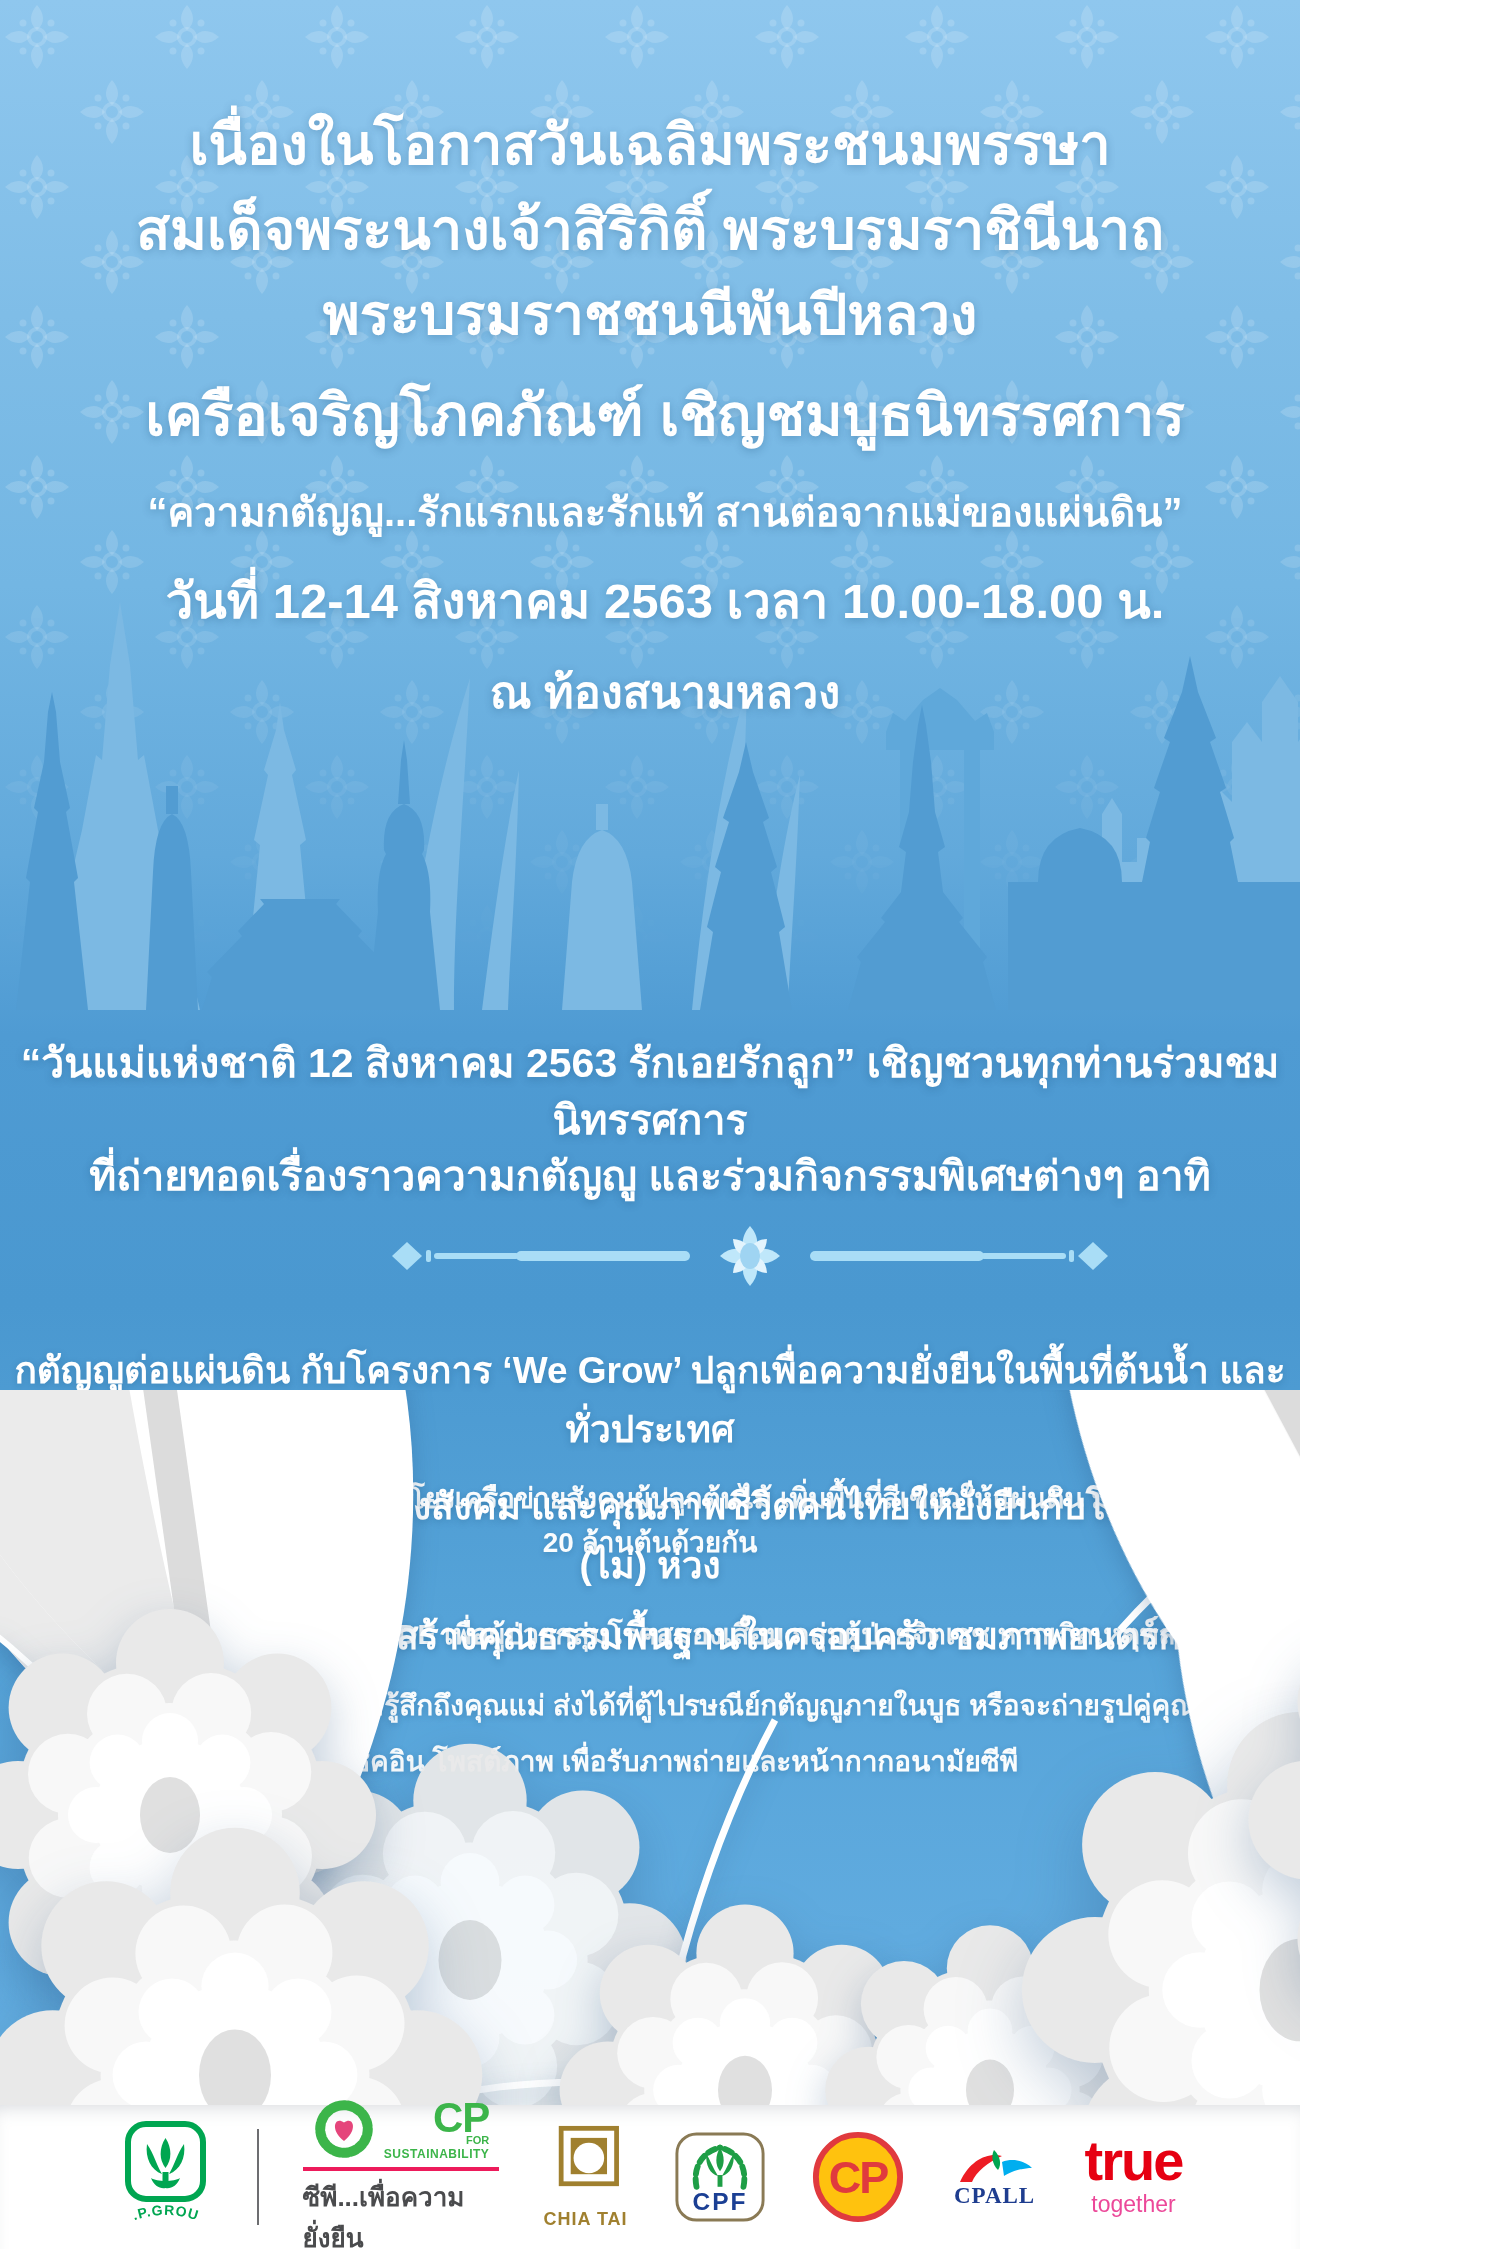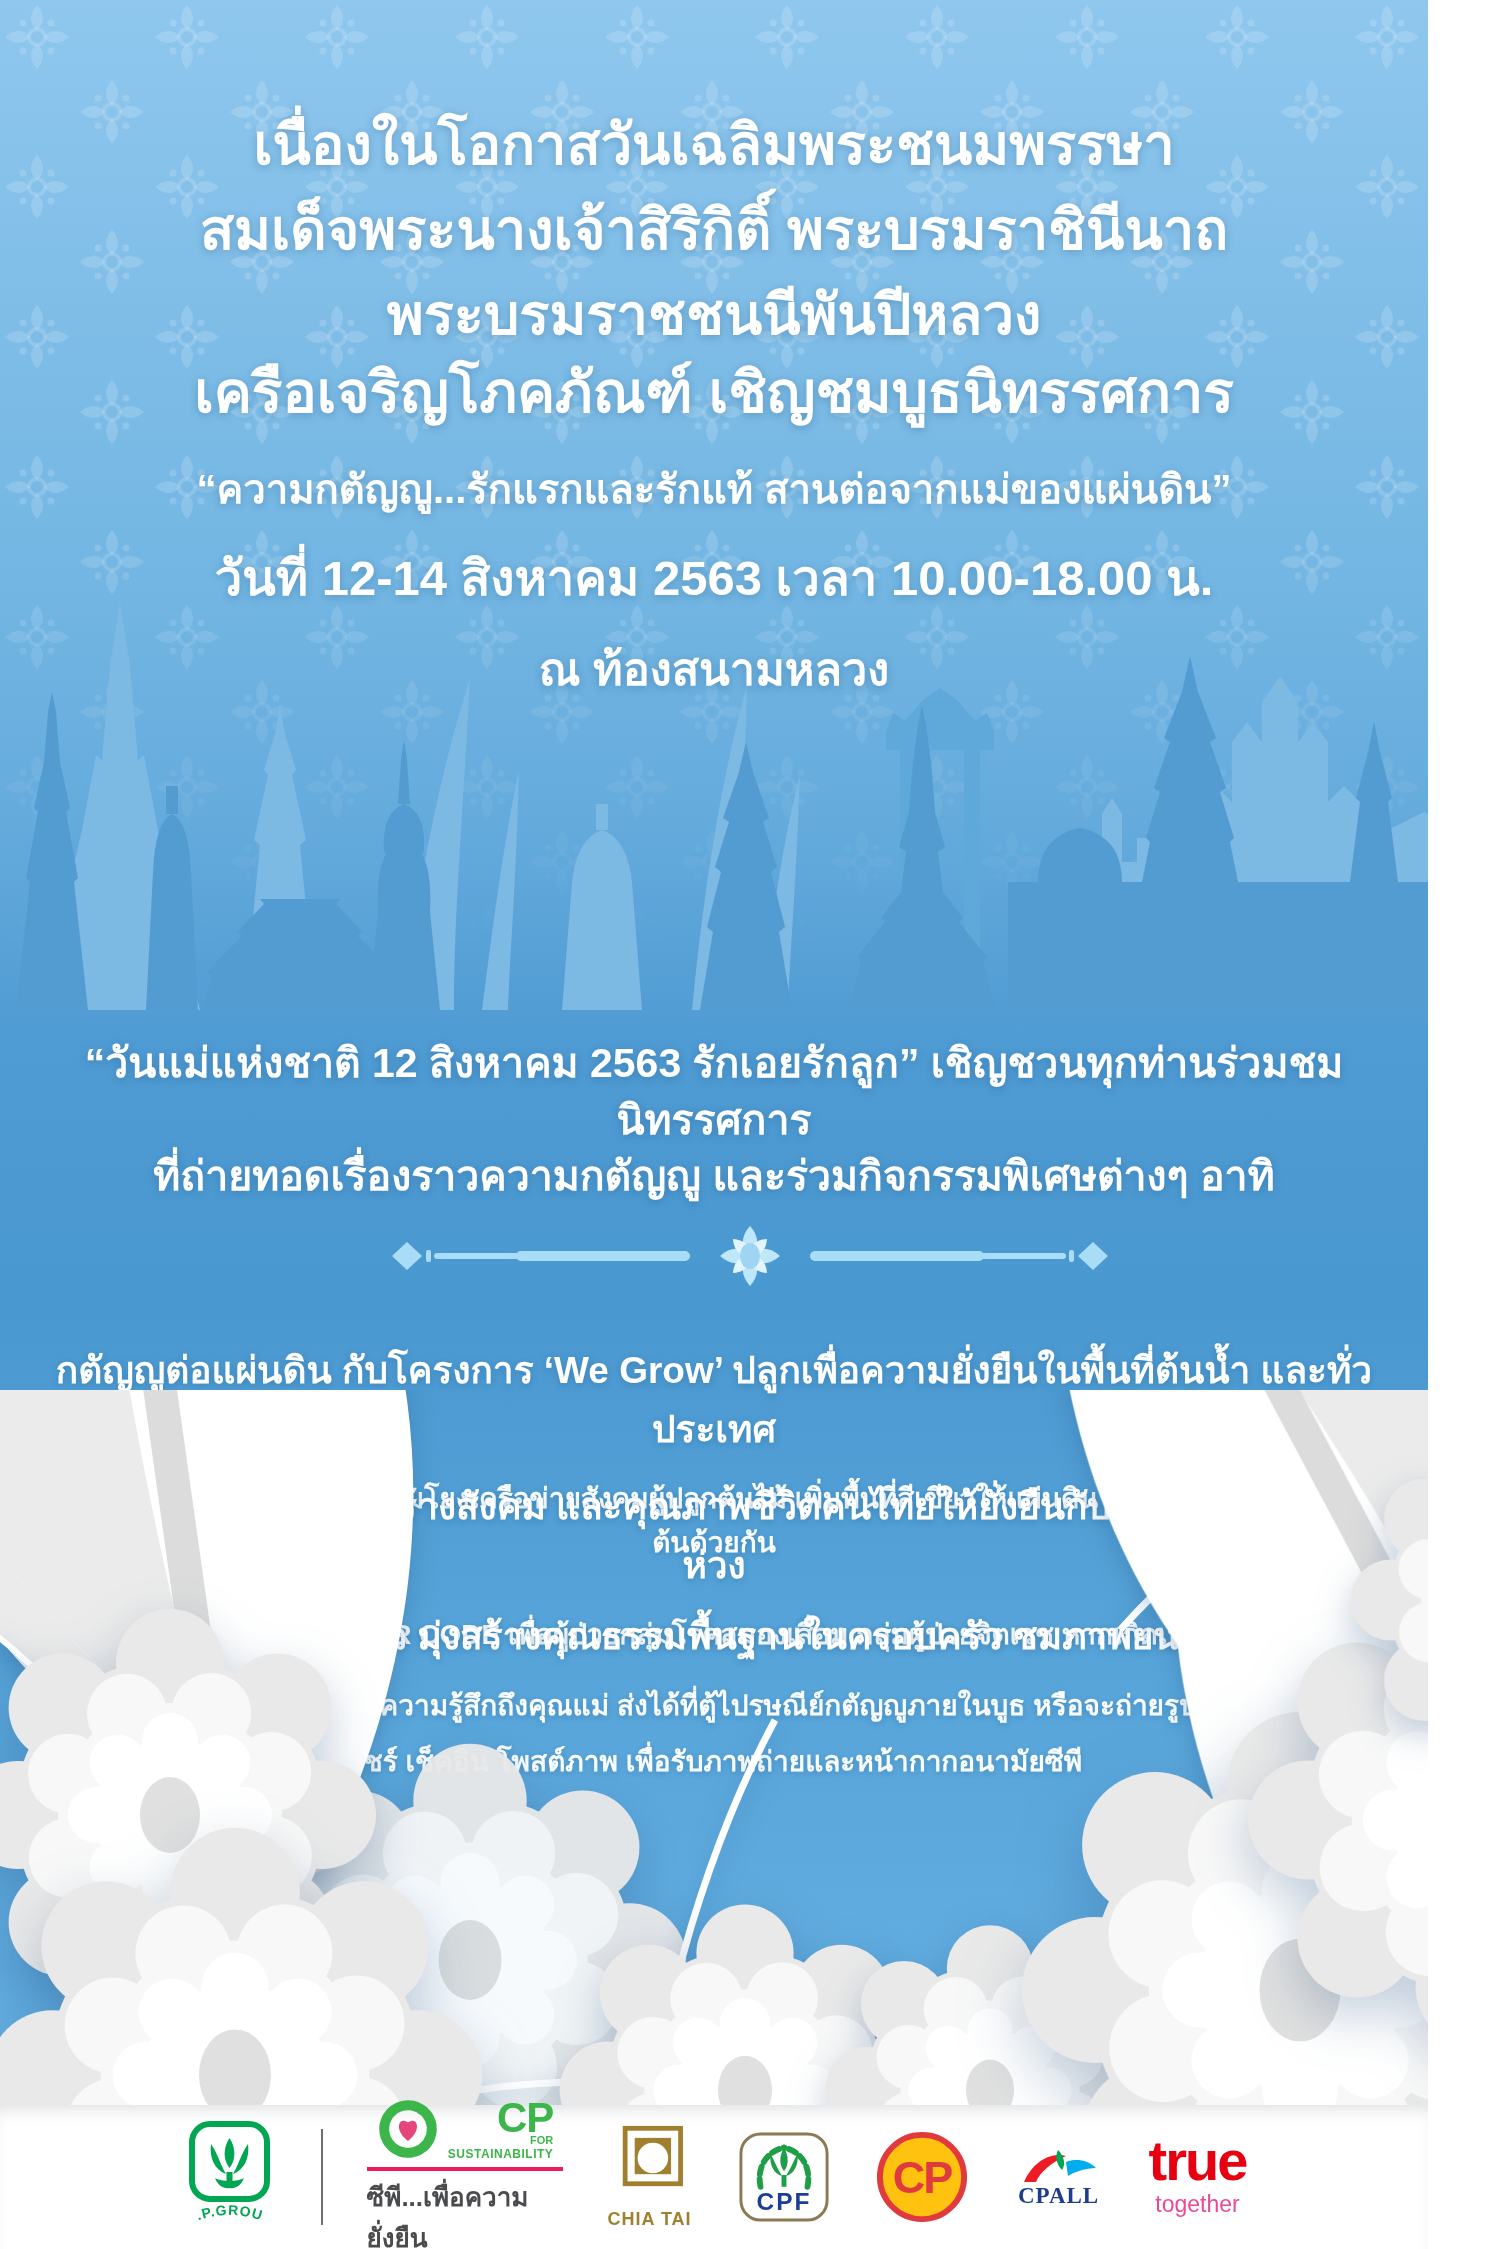--- a/index.html
+++ b/index.html
@@ -1,36 +1,36 @@
 <!DOCTYPE html>
 <html><head>
 <meta charset="utf-8">
 <style>
   html,body{margin:0;padding:0;background:#ffffff;}
   .poster{
-    position:relative;width:1428px;height:2249px;overflow:hidden;
+    position:relative;width:1300px;height:2249px;overflow:hidden;
     font-family:"Liberation Sans","DejaVu Sans",sans-serif;
   }
   .bg{
     position:absolute;inset:0;z-index:0;
     background:linear-gradient(180deg,
       #8fc7ee 0%, #7fbde7 14%, #73b6e3 26%, #62a9db 38%,
       #4f9bd3 46%, #4a98d0 58%, #55a3d8 72%, #60abdf 86%, #68b2e3 100%);
   }
   .pattern{
     position:absolute;top:0;left:0;z-index:1;
     -webkit-mask-image:linear-gradient(180deg,#000 50%,transparent 96%);
     mask-image:linear-gradient(180deg,#000 50%,transparent 96%);
   }
   .skyline{position:absolute;top:580px;left:0;z-index:1;}
   .txt{position:absolute;left:0;width:100%;text-align:center;color:#ffffff;z-index:2;
        text-shadow:0 2px 8px rgba(23,74,115,.30);}
   .header-block{top:102px;}
   .header-block .h-line{font-size:56px;font-weight:bold;line-height:1.52;}
-  .invitation-block{top:347px;}
+  .invitation-block{top:370px;margin-left:15px;}
   .inv1{font-size:57px;font-weight:bold;margin-bottom:20px;}
   .inv2{font-size:40px;font-weight:bold;margin-bottom:18px;}
   .inv3{font-size:49px;font-weight:bold;margin-bottom:16px;}
   .inv4{font-size:45px;font-weight:bold;}
   .intro-block{top:1035px;}
   .intro-block .i-line{font-size:41px;font-weight:bold;line-height:1.38;}
   .divider{position:absolute;top:1224px;left:370px;z-index:2;}
   .activity{position:absolute;left:0;width:100%;text-align:center;color:#fff;z-index:2;
             text-shadow:0 2px 7px rgba(23,74,115,.28);}
   .act1{top:1340px;} .act2{top:1476px;} .act3{top:1606px;}

